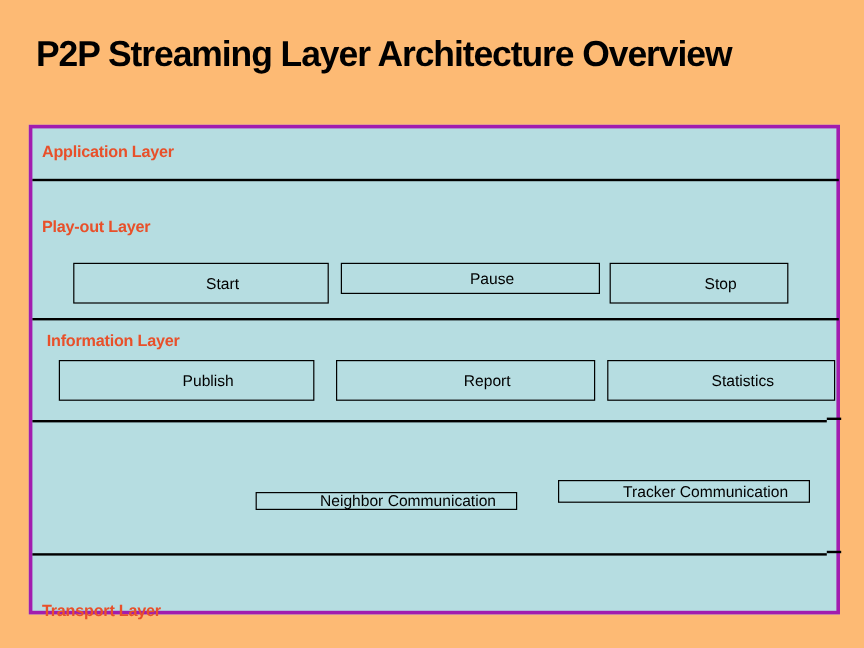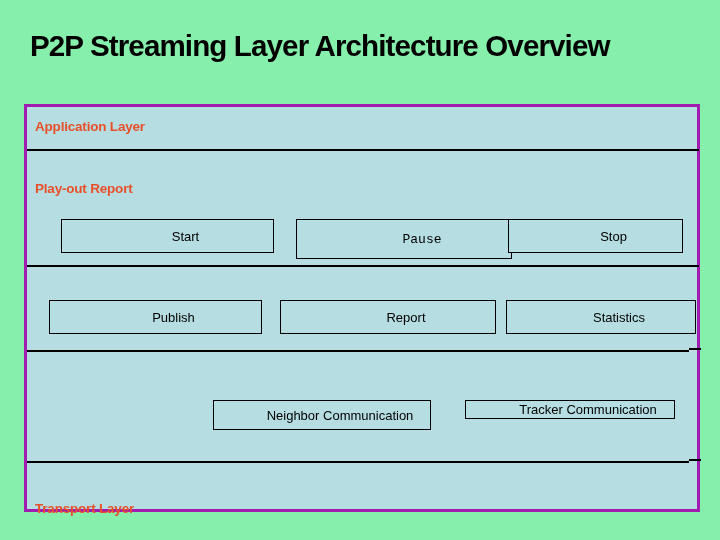--- a/index.html
+++ b/index.html
@@ -14,21 +14,21 @@
     overflow: hidden;
     font-family: "Liberation Sans", "DejaVu Sans", sans-serif;
     position: relative;
   }
 
   #slide {
     position: absolute;
     left: 0; top: 0;
     width: 720px;
     height: 540px;
-    background: #86efac;
+    background: #fdba74;
   }
 
   
   .slide-title {
     position: absolute;
     left: 30px;
     top: 24px;
     width: 692px;
     height: 44px;
     font-size: 30px;
@@ -109,45 +109,46 @@
   <div class="slide-title">P2P Streaming Layer Architecture Overview</div>
 
   <div class="arch-container">
 
     <div class="layer" style="top:0px; height:42px;">
       <div class="layer-label" style="left:8px; top:12px;">Application Layer</div>
     </div>
     <div class="divider full" style="top:42px; left:0px;"></div>
 
     <div class="layer" style="top:44px; height:114px;">
-      <div class="layer-label" style="left:8px; top:30px;">Play-out Report</div>
+      <div class="layer-label" style="left:8px; top:30px;">Play-out Layer</div>
 
       <div class="comp-box" style="left:34px; top:68px; width:213px; height:34px;">Start</div>
 
-      <div class="comp-box" style="left:269px; top:68px; width:216px; height:40px;font-family:Liberation Mono, monospace;">Pause</div>
+      <div class="comp-box" style="left:257px; top:68px; width:216px; height:26px;">Pause</div>
 
-      <div class="comp-box" style="left:481px; top:68px; width:175px; height:34px;">Stop</div>
+      <div class="comp-box" style="left:481px; top:68px; width:149px; height:34px;">Stop</div>
     </div>
     <div class="divider full" style="top:158px; left:0px;"></div>
 
     <div class="layer" style="top:160px; height:83px;">
+      <div class="layer-label" style="left:12px; top:9px;">Information Layer</div>
 
       <div class="comp-box" style="left:253px; top:33px; width:216px; height:34px;">Report</div>
 
       <div class="comp-box" style="left:22px; top:33px; width:213px; height:34px;">Publish</div>
 
       <div class="comp-box" style="left:479px; top:33px; width:190px; height:34px;">Statistics</div>
     </div>
     <div class="divider notched" style="top:243px; left:0px;"></div>
     <div class="divider-stub" style="top:241px; left:662px;"></div>
 
     <div class="layer" style="top:245px; height:109px;">
 
 
-      <div class="comp-box" style="left:186px; top:48px; width:218px; height:30px;">Neighbor Communication</div>
+      <div class="comp-box" style="left:186px; top:58px; width:218px; height:15px;">Neighbor Communication</div>
 
       <div class="comp-box" style="left:438px; top:48px; width:210px; height:19px;">Tracker Communication</div>
     </div>
     <div class="divider notched" style="top:354px; left:0px;"></div>
     <div class="divider-stub" style="top:352px; left:662px;"></div>
 
     <div class="layer" style="top:356px; height:48px;">
       <div class="layer-label" style="left:8px; top:22px;margin-top:16px;">Transport Layer</div>
     </div>
 

